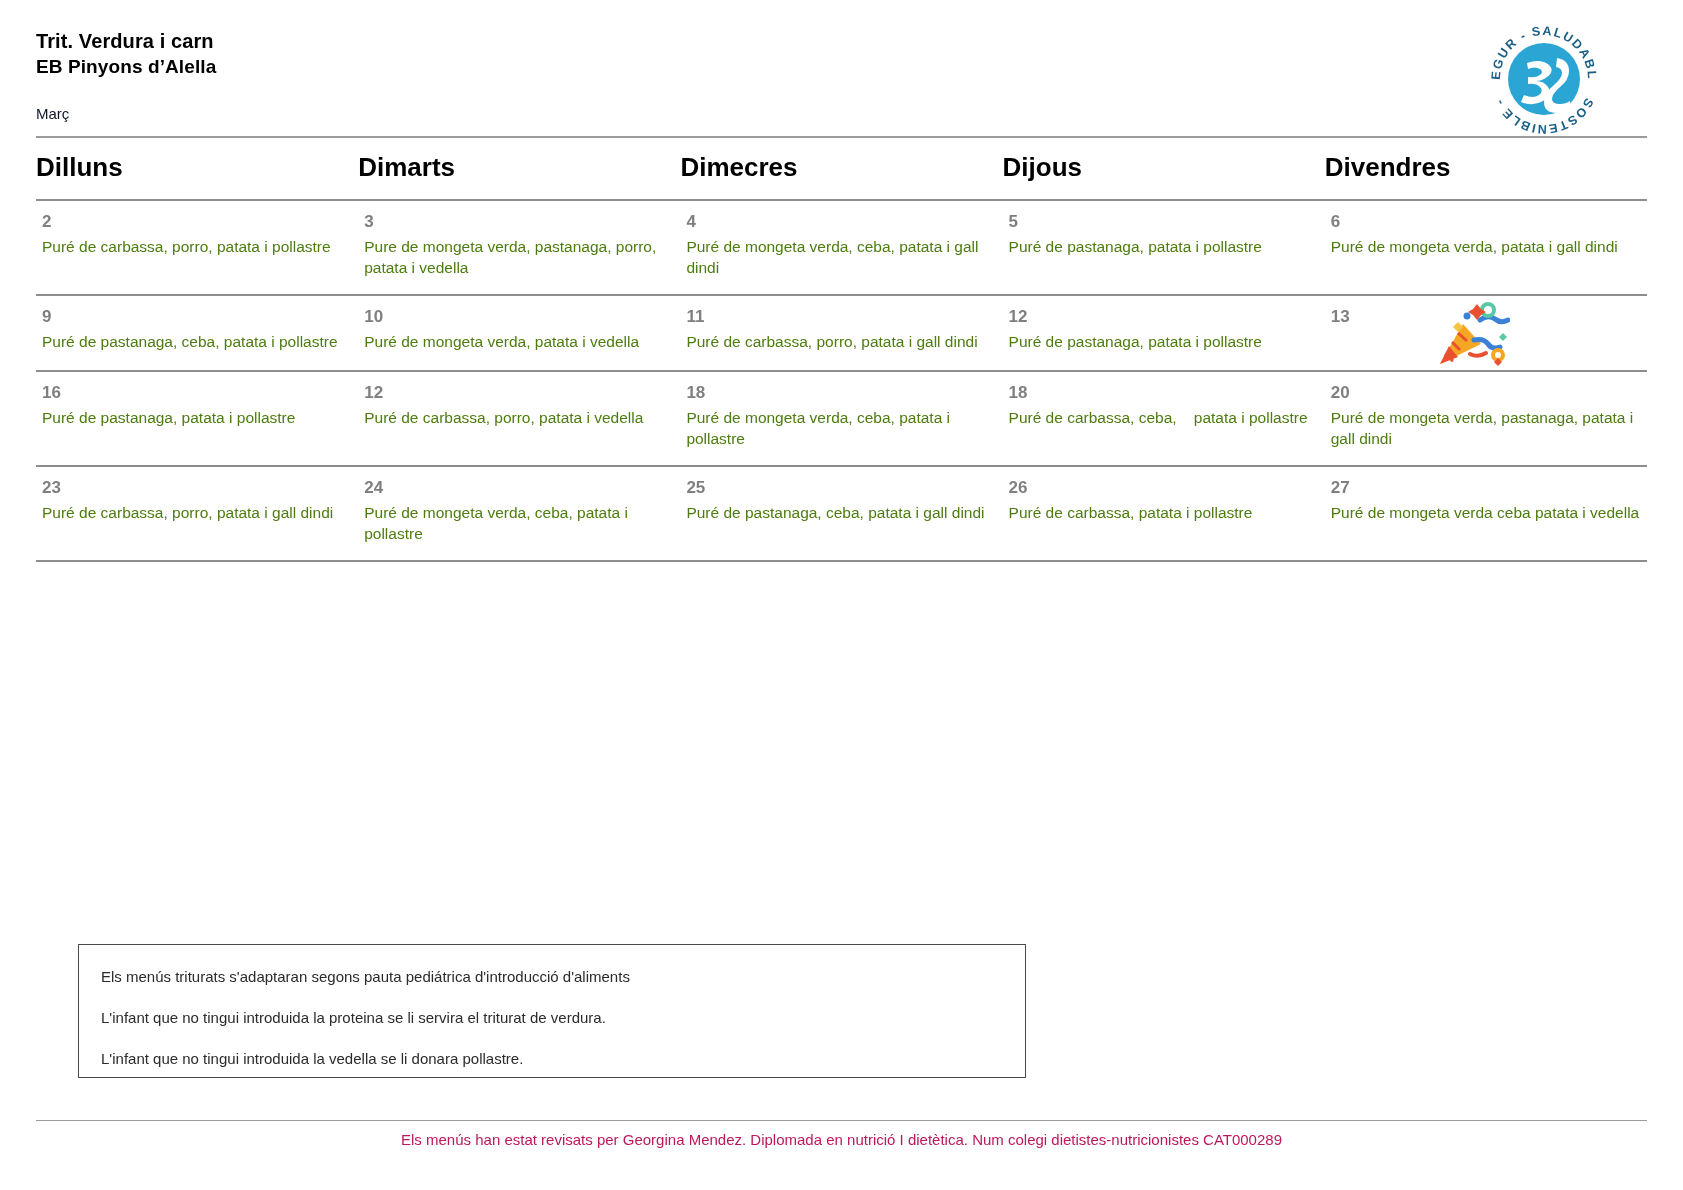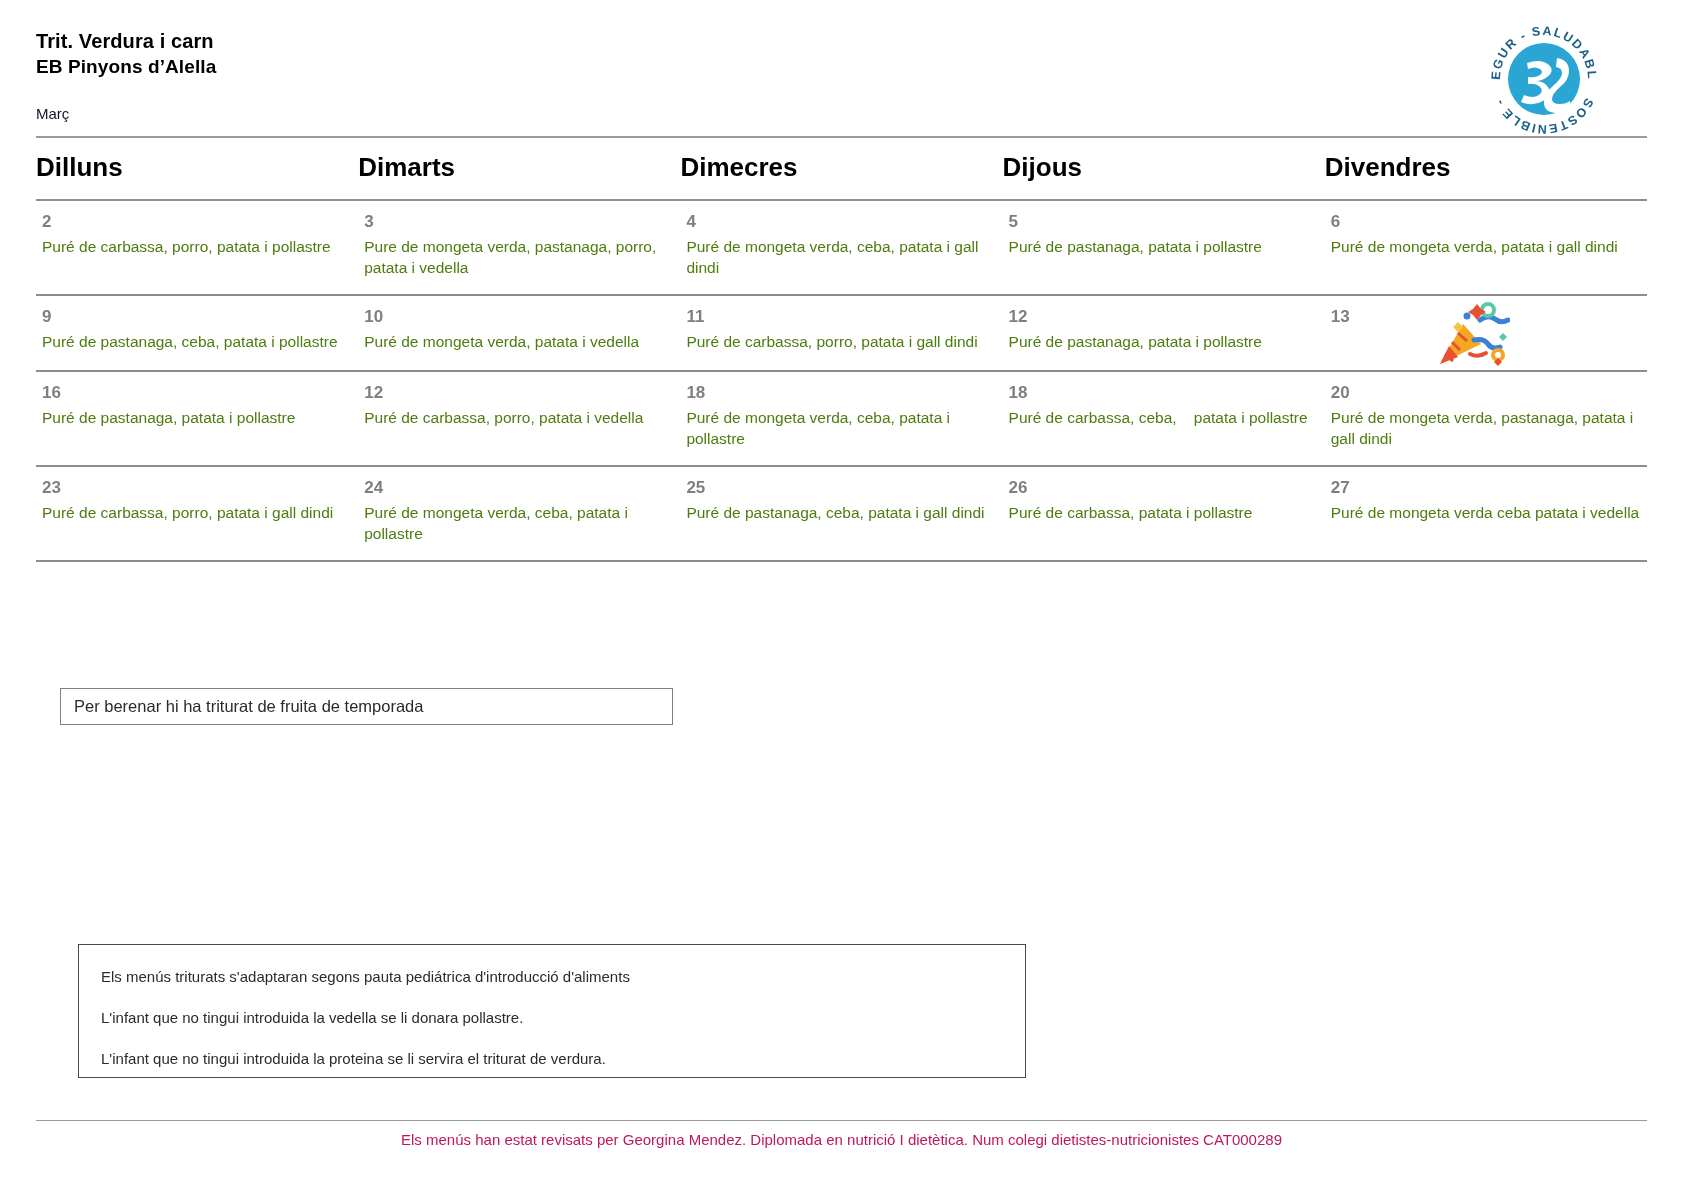--- a/index.html
+++ b/index.html
@@ -354,26 +354,23 @@
         <td>
             <div class="cell-inner">
           <div class="daynum">27</div>
           <div class="daytext">Puré de mongeta verda ceba patata i vedella</div>
             </div>
           </td>
       </tr>
     </tbody>
   </table>
 
-  <div class="berenar">
-    <span>Per berenar hi ha triturat de fruita de temporada</span>
-  </div>
 
   <div class="notes">
     <div class="notes-line">Els menús triturats s'adaptaran segons pauta pediátrica d'introducció d'aliments</div>
+    <div class="notes-line">L'infant que no tingui introduida la proteina se li servira el triturat de verdura.</div>
     <div class="notes-line">L'infant que no tingui introduida la vedella se li donara pollastre.</div>
-    <div class="notes-line">L'infant que no tingui introduida la proteina se li servira el triturat de verdura.</div>
   </div>
 
   <div class="footer-rule"></div>
   <div class="footer-text">Els menús han estat revisats per Georgina Mendez. Diplomada en nutrició I dietètica. Num colegi dietistes-nutricionistes CAT000289</div>
 
 </div>
 
 </body></html>

